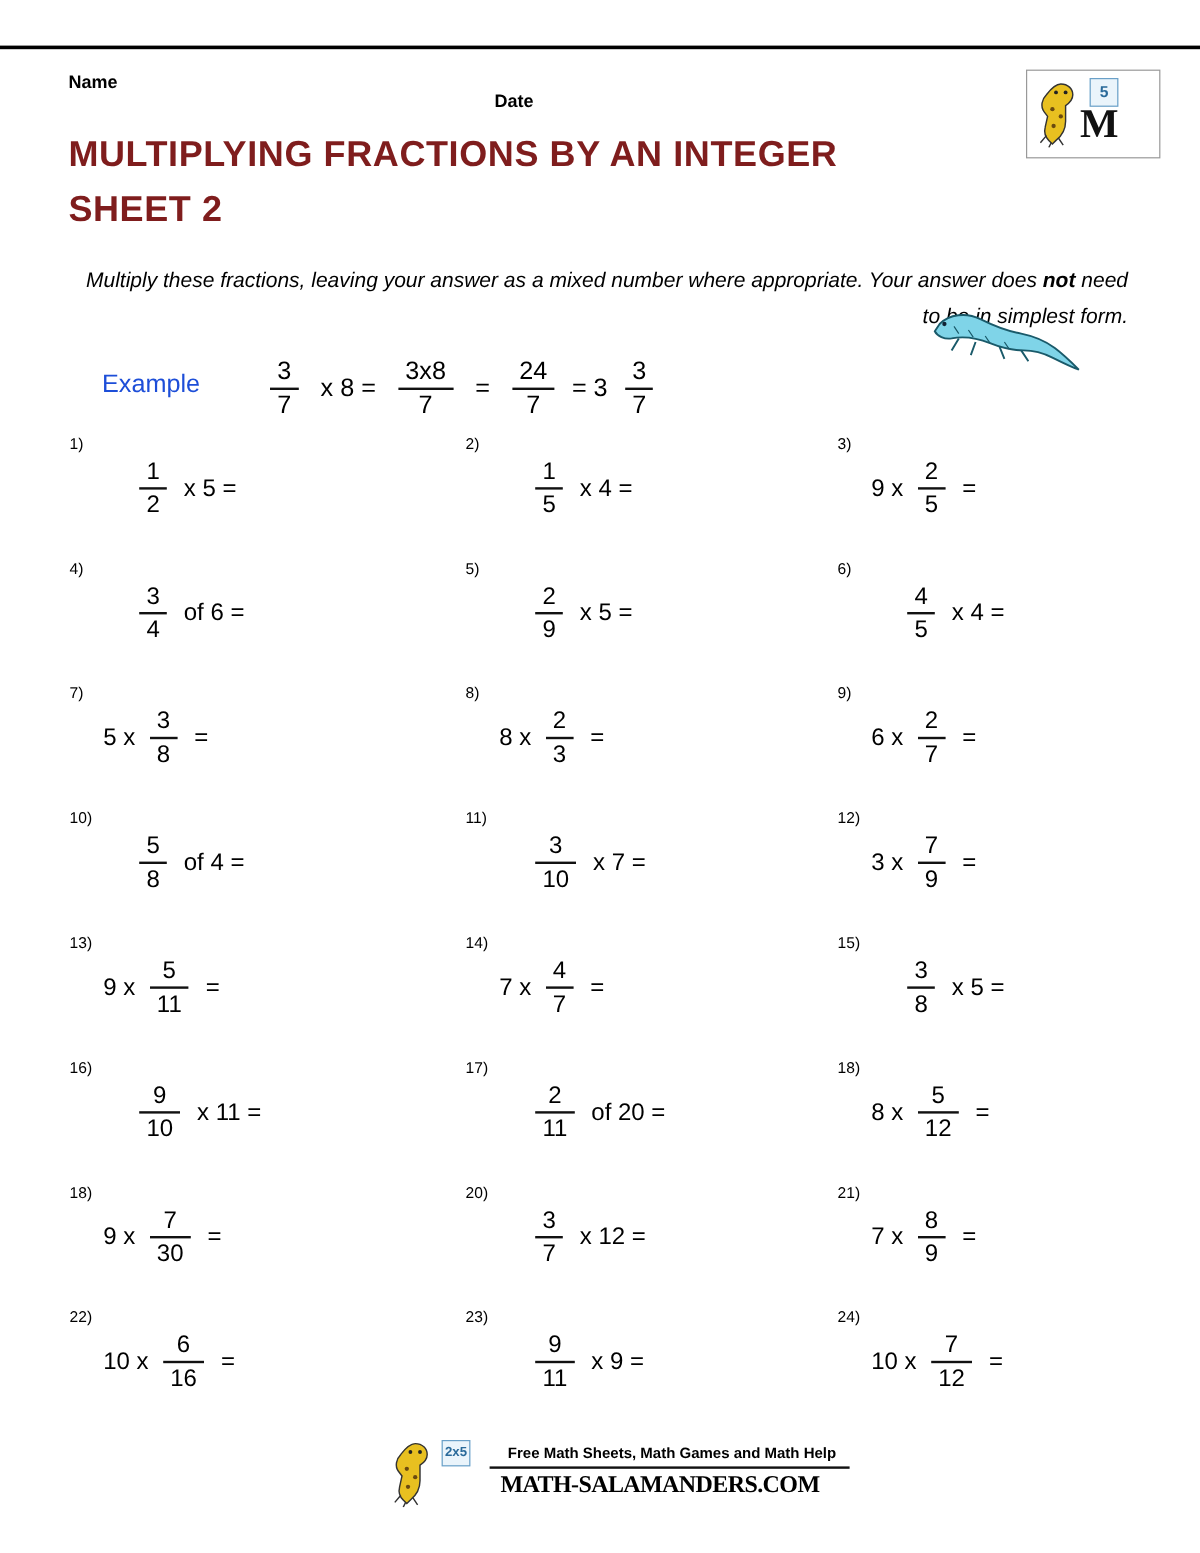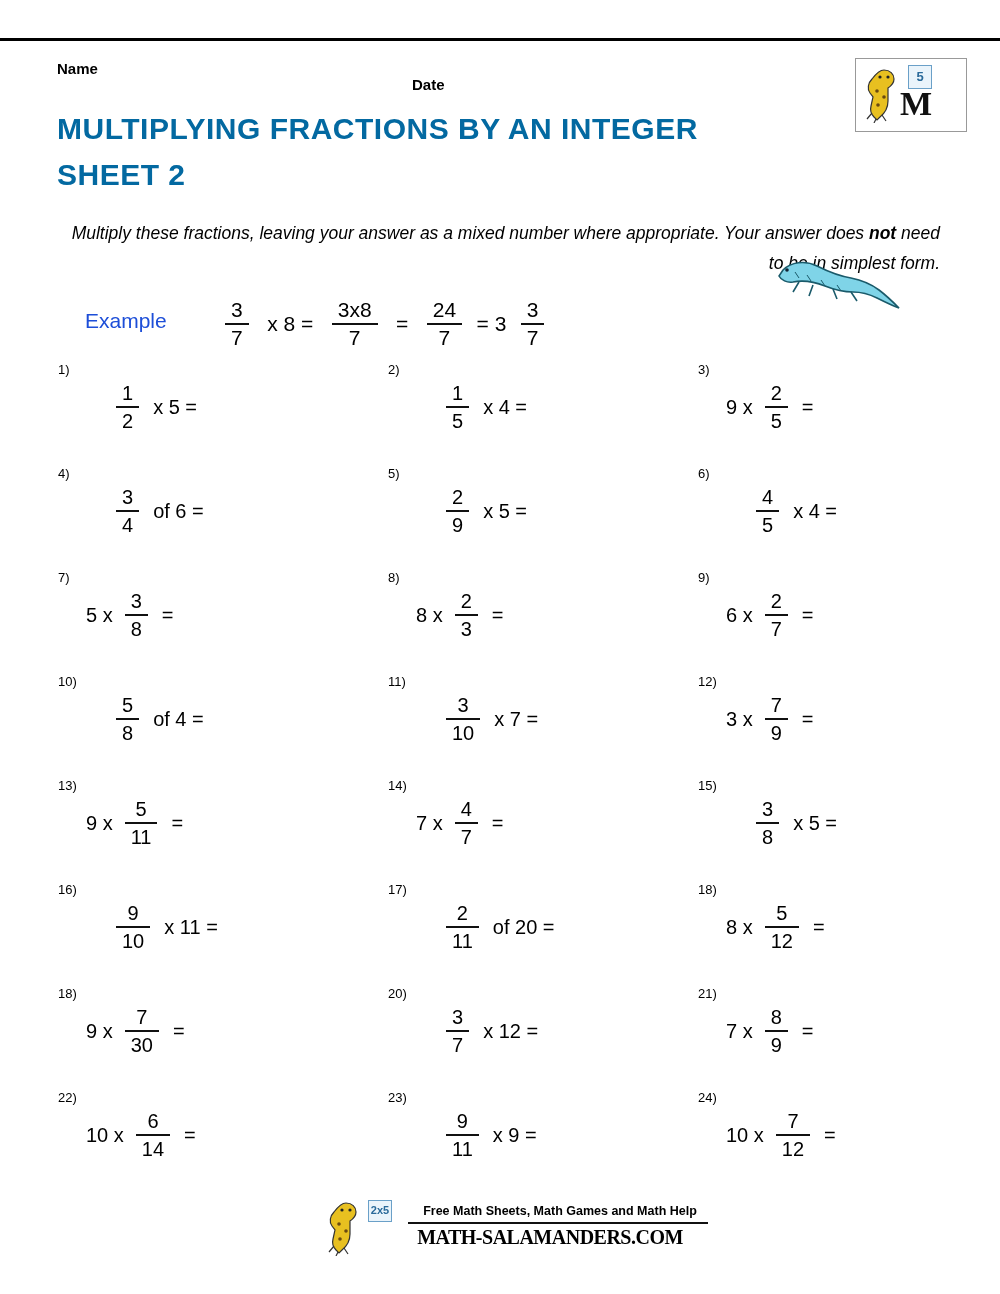--- a/index.html
+++ b/index.html
@@ -14,21 +14,21 @@
   .top-rule{
     position:absolute;left:0;top:38px;width:1000px;height:3px;background:#000;
   }
   .name-row{
     position:absolute;left:57px;top:60px;width:880px;
     font-size:15px;font-weight:bold;color:#000;
   }
   .name-row .date{position:absolute;left:355px;top:16px;}
   .title{
     position:absolute;left:57px;top:106px;width:720px;
-    font-size:30px;font-weight:bold;color:#0369a1;
+    font-size:30px;font-weight:bold;color:#7f1d1d;
     letter-spacing:.5px;line-height:46px;
   }
   .instructions{
     position:absolute;left:70px;top:218px;width:870px;
     text-align:right;font-size:17.5px;font-style:italic;line-height:30px;
   }
   .instructions b{font-style:italic;font-weight:bold;}
 
   
   .logo-box{
@@ -439,21 +439,21 @@
       </div>
     </div>
     <div class="row">
       <div class="cell c1">
         <div class="qnum">22)</div>
         <div class="expr">
           <span class="op" style="padding-right: 12px;">10 x</span>
           <span class="frac">
             <span class="num">6</span>
             <span class="bar"></span>
-            <span class="den">14</span>
+            <span class="den">16</span>
           </span>
           <span class="op" style="padding-left: 14px;">=</span>
         </div>
       </div>
       <div class="cell c2">
         <div class="qnum">23)</div>
         <div class="expr">
           <span style="display: inline-block; width: 34px;"></span>
           <span class="frac">
             <span class="num">9</span>

